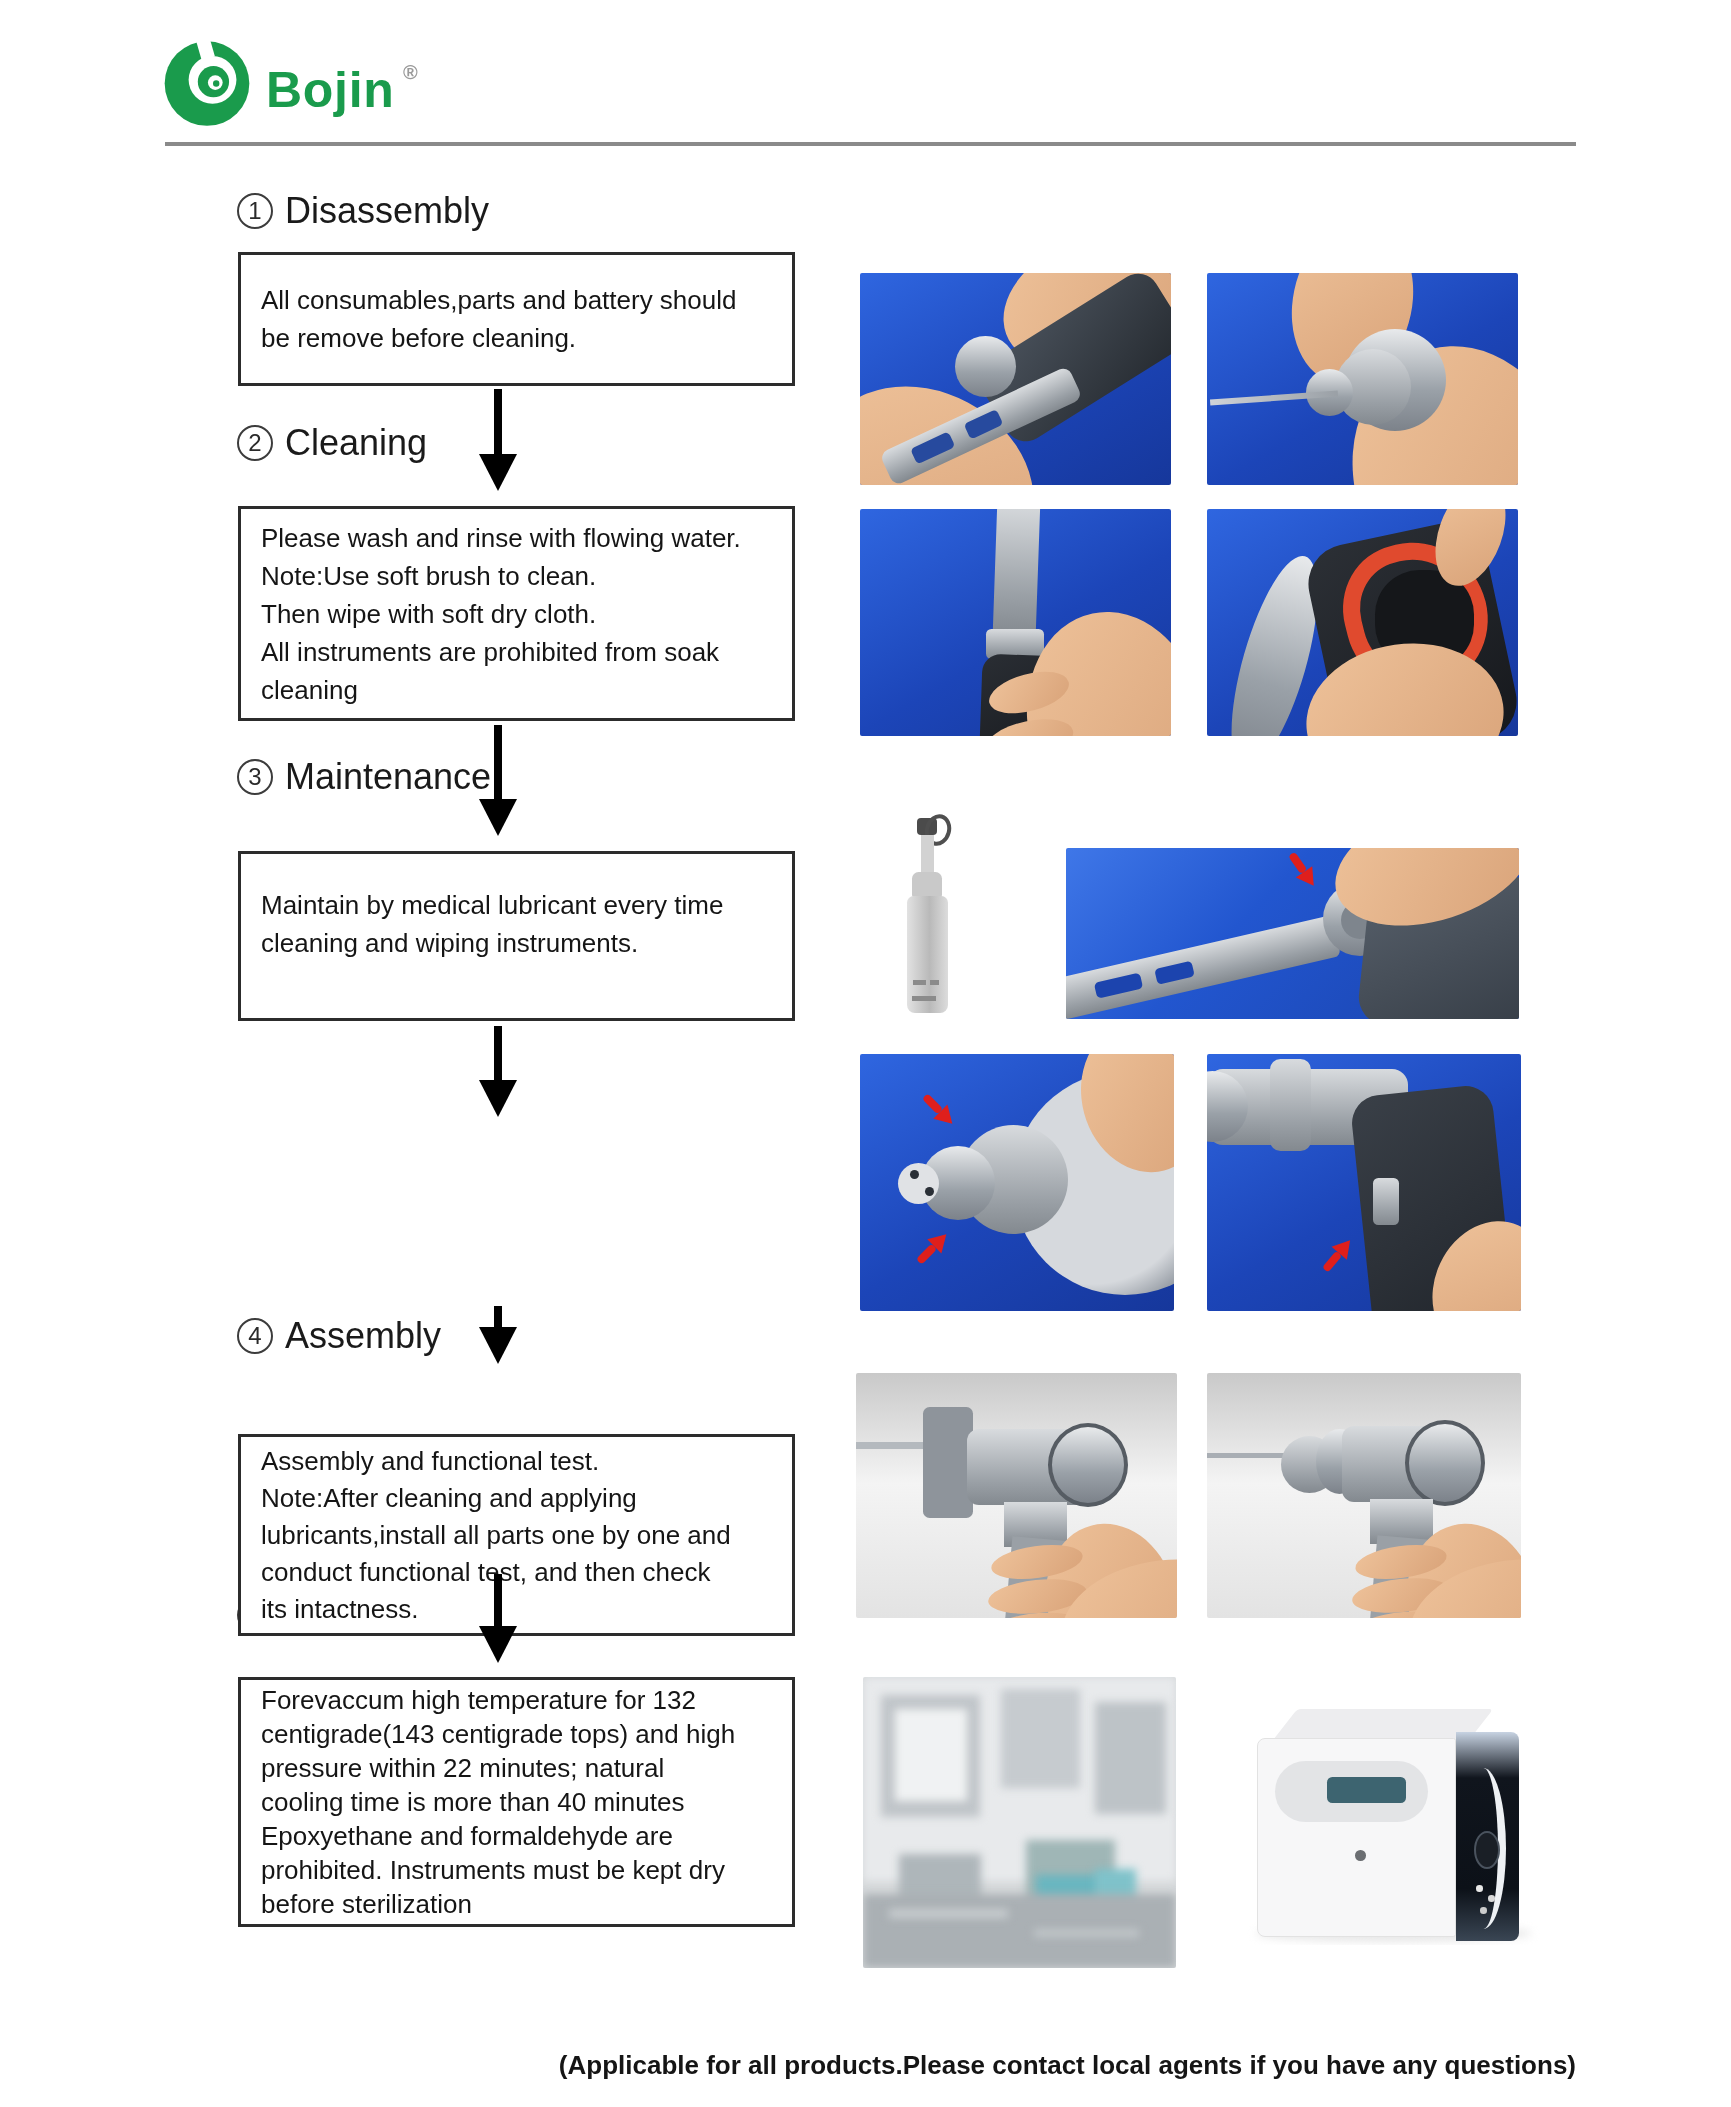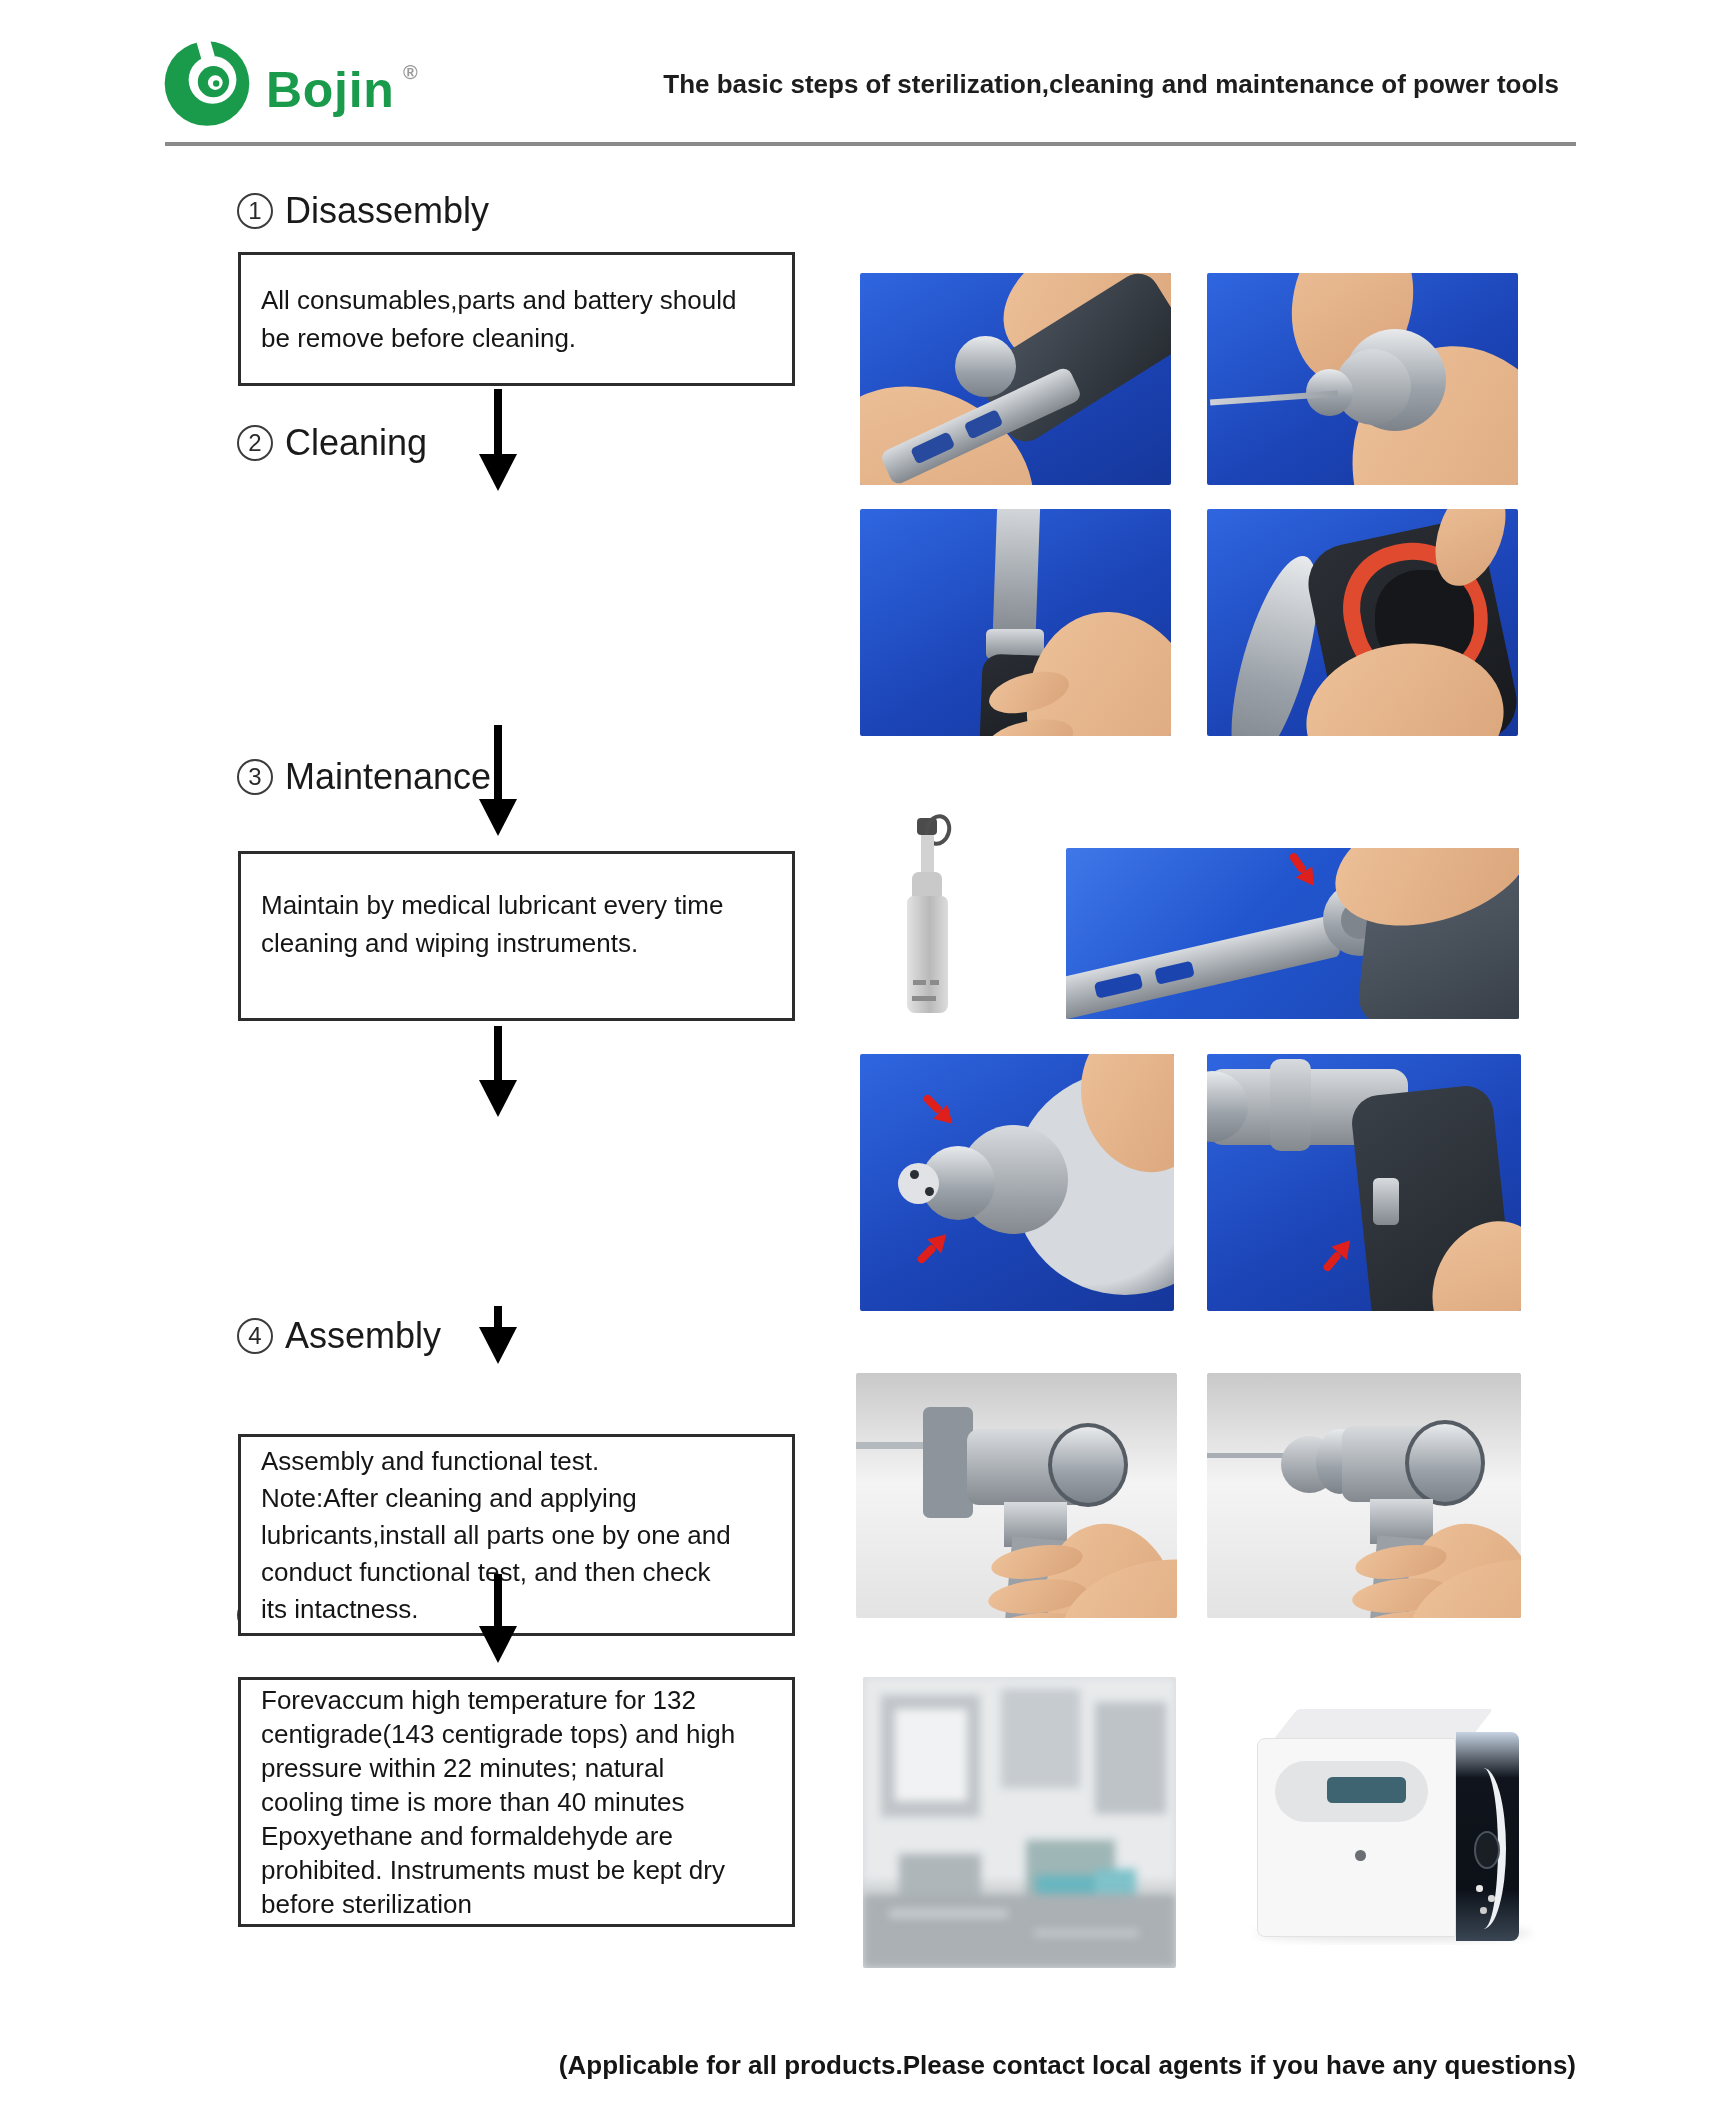--- a/index.html
+++ b/index.html
@@ -65,21 +65,20 @@
     <circle cx="56" cy="53" r="26" fill="#ffffff"></circle>
     <circle cx="57" cy="55" r="17" fill="var(--brand-green)"></circle>
     <circle cx="59" cy="56" r="8" fill="#ffffff"></circle>
     <circle cx="60" cy="57" r="3.5" fill="var(--brand-green)"></circle>
     <rect x="40" y="2" width="15" height="28" fill="#ffffff" transform="rotate(-16 47 16)"></rect>
   </svg>
   <div class="brand-name">Bojin</div>
   <div class="brand-mark">®</div>
 
   <div class="doc-title">
-    <div>The basic steps of sterilization,cleaning and maintenance of power tools</div>
   </div>
   <div class="header-rule"></div>
 
   <div class="step-heading" style="top:190px">
     <span class="step-badge">1</span>
     <span class="step-label">Disassembly</span>
   </div>
   <div class="step-heading" style="top:422px">
     <span class="step-badge">2</span>
     <span class="step-label">Cleaning</span>
@@ -93,20 +92,27 @@
     <span class="step-label">Assembly</span>
   </div>
   <div class="step-heading" style="top:1594px">
     <span class="step-badge">5</span>
     <span class="step-label">Sterilization</span>
   </div>
 
   <div class="ibox" style="top:252px;height:134px">
     <div class="box-text">All consumables,parts and battery should
 be remove before cleaning.</div>
+  </div>
+  <div class="ibox" style="top:506px;height:215px">
+    <div class="box-text">Please wash and rinse with flowing water.
+Note:Use soft brush to clean.
+Then wipe with soft dry cloth.
+All instruments are prohibited from soak
+cleaning</div>
   </div>
   <div class="ibox" style="top:851px;height:170px;justify-content:flex-start;padding-top:32px">
     <div class="box-text">Maintain by medical lubricant every time
 cleaning and wiping instruments.</div>
   </div>
   <div class="ibox" style="top:1434px;height:202px">
     <div class="box-text" style="font-size:26px;line-height:37px">Assembly and functional test.
 Note:After cleaning and applying
 lubricants,install all parts one by one and
 conduct functional test, and then check

